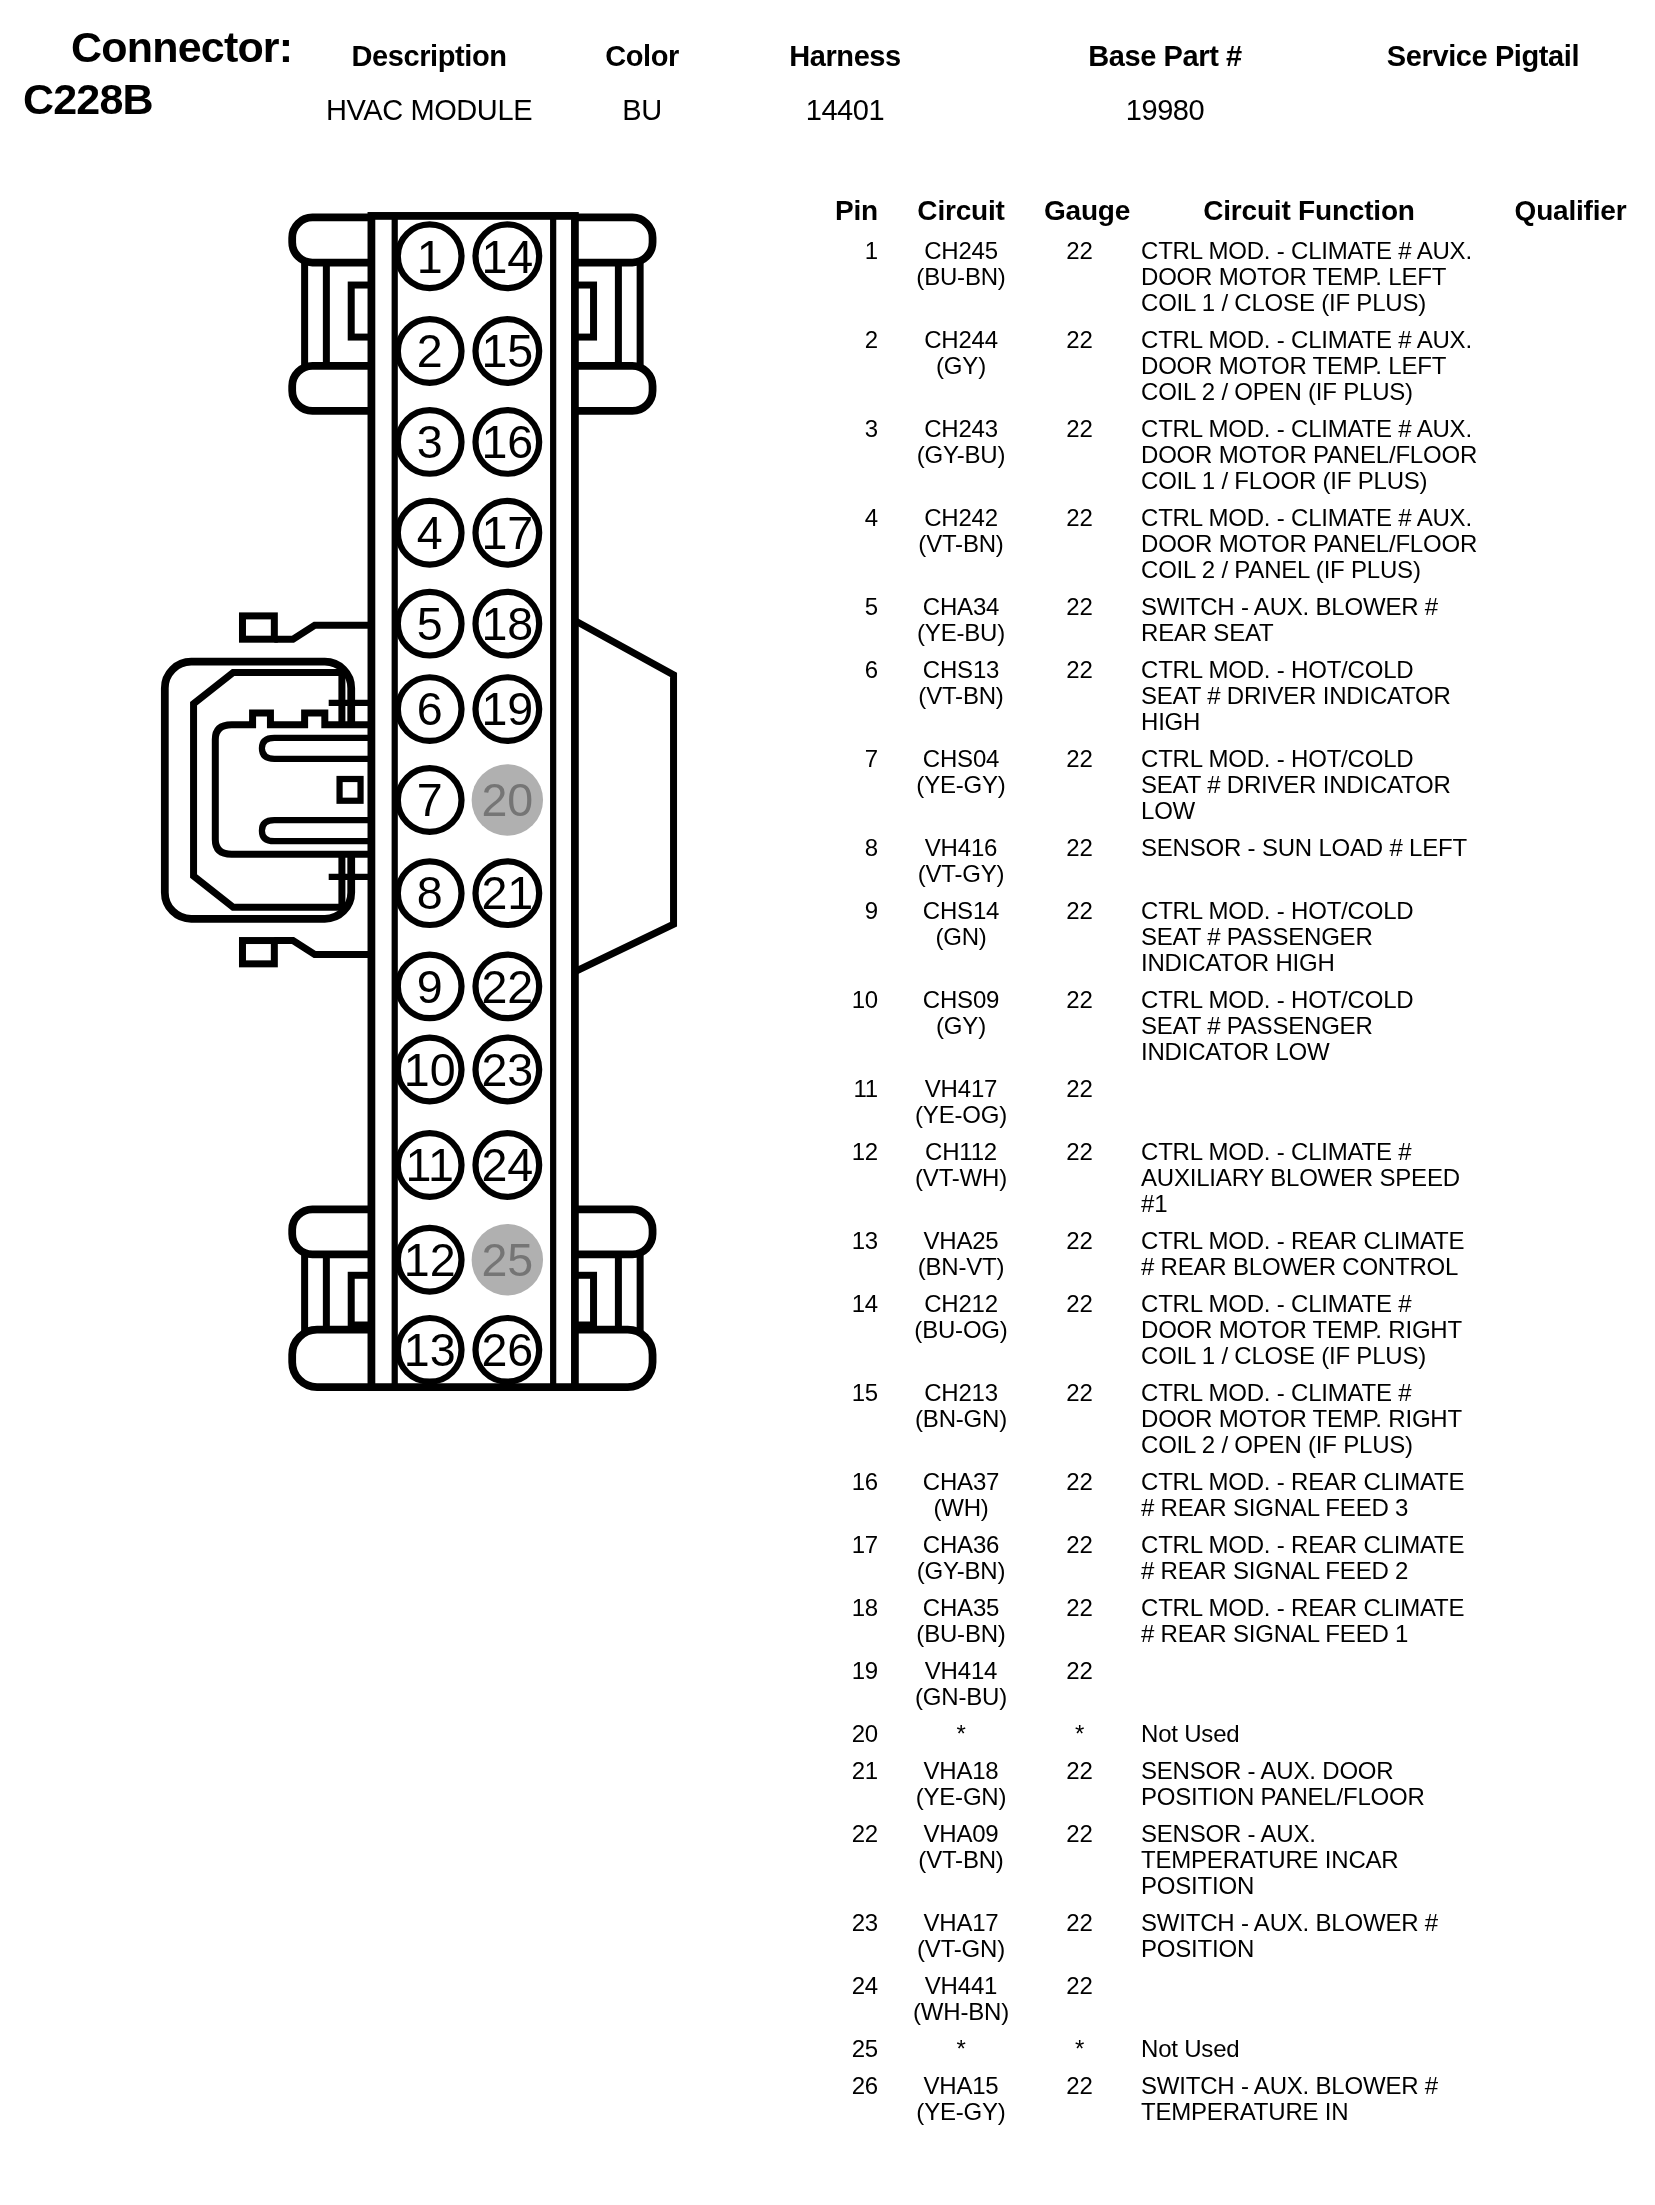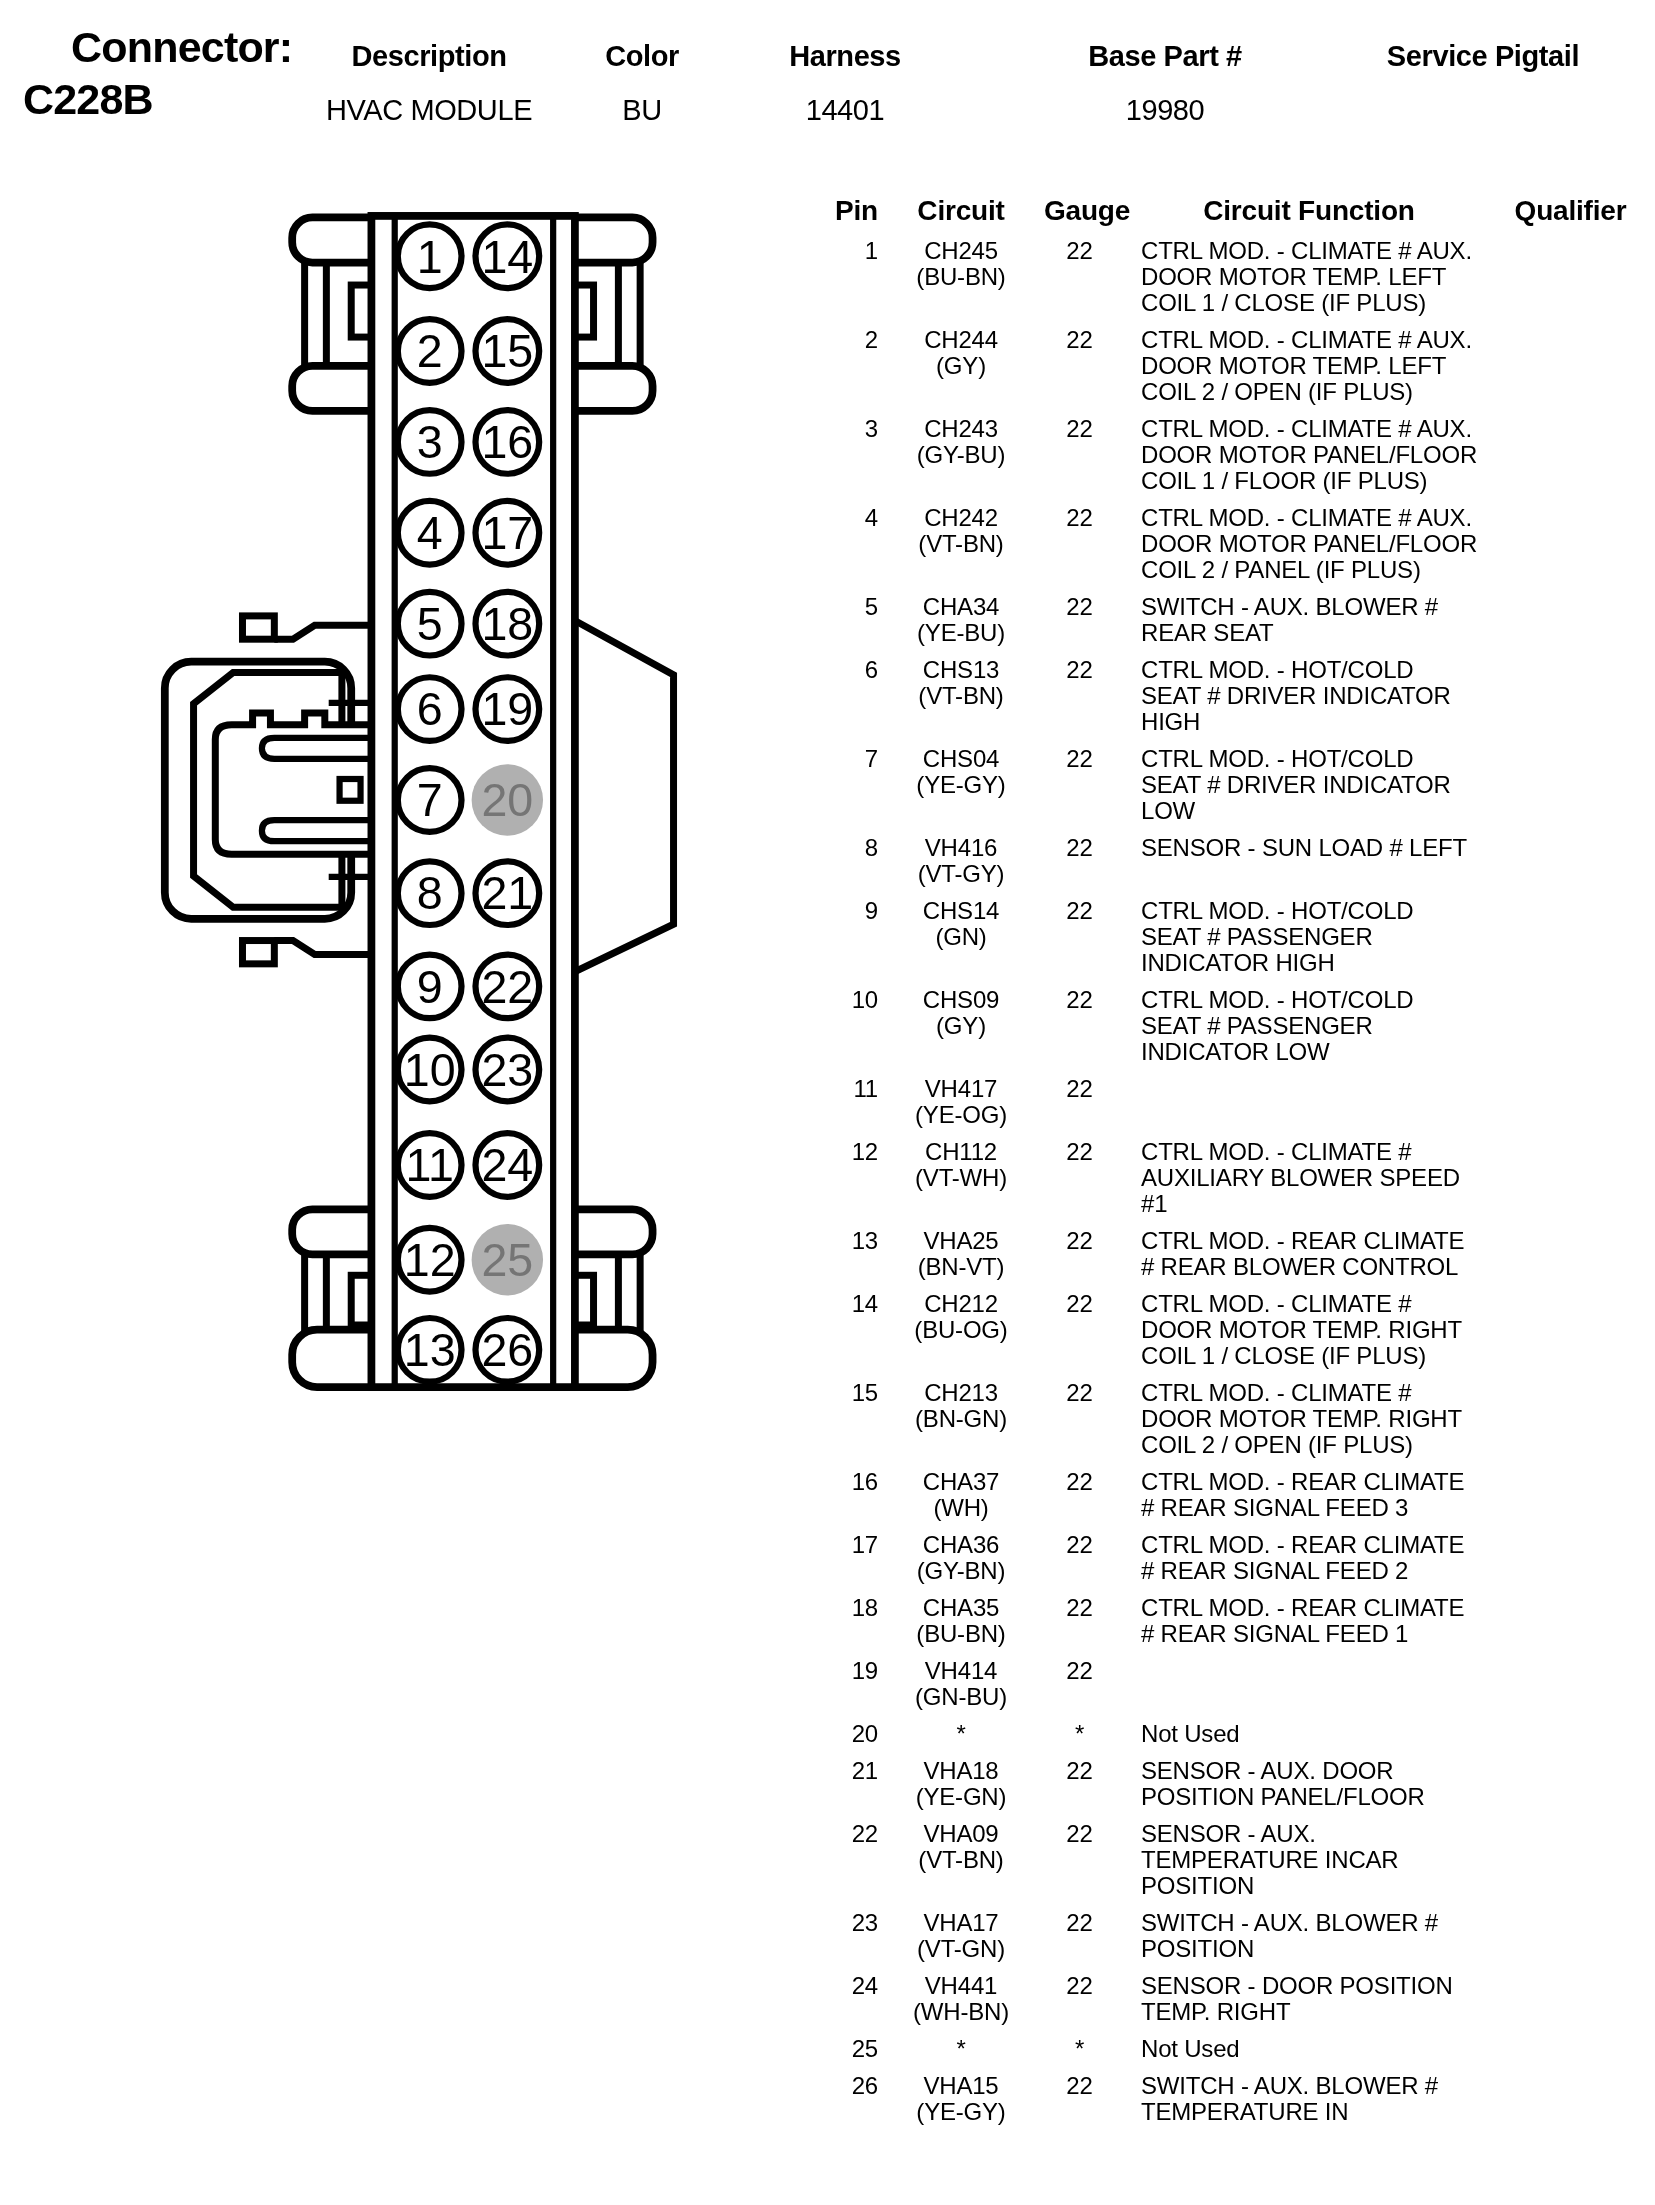--- a/index.html
+++ b/index.html
@@ -462,24 +462,20 @@
           </div>
           <div class="c-qual"></div>
         </div>
         <div class="trow">
           <div class="c-pin">24</div>
           <div class="c-circuit">
             <div>VH441</div>
             <div>(WH-BN)</div>
           </div>
           <div class="c-gauge">22</div>
-          <div class="c-func">
-            <div>SENSOR - DOOR POSITION</div>
-            <div>TEMP. RIGHT</div>
-          </div>
           <div class="c-qual"></div>
         </div>
         <div class="trow">
           <div class="c-pin">25</div>
           <div class="c-circuit">
             <div>*</div>
           </div>
           <div class="c-gauge">*</div>
           <div class="c-func">
             <div>Not Used</div>

